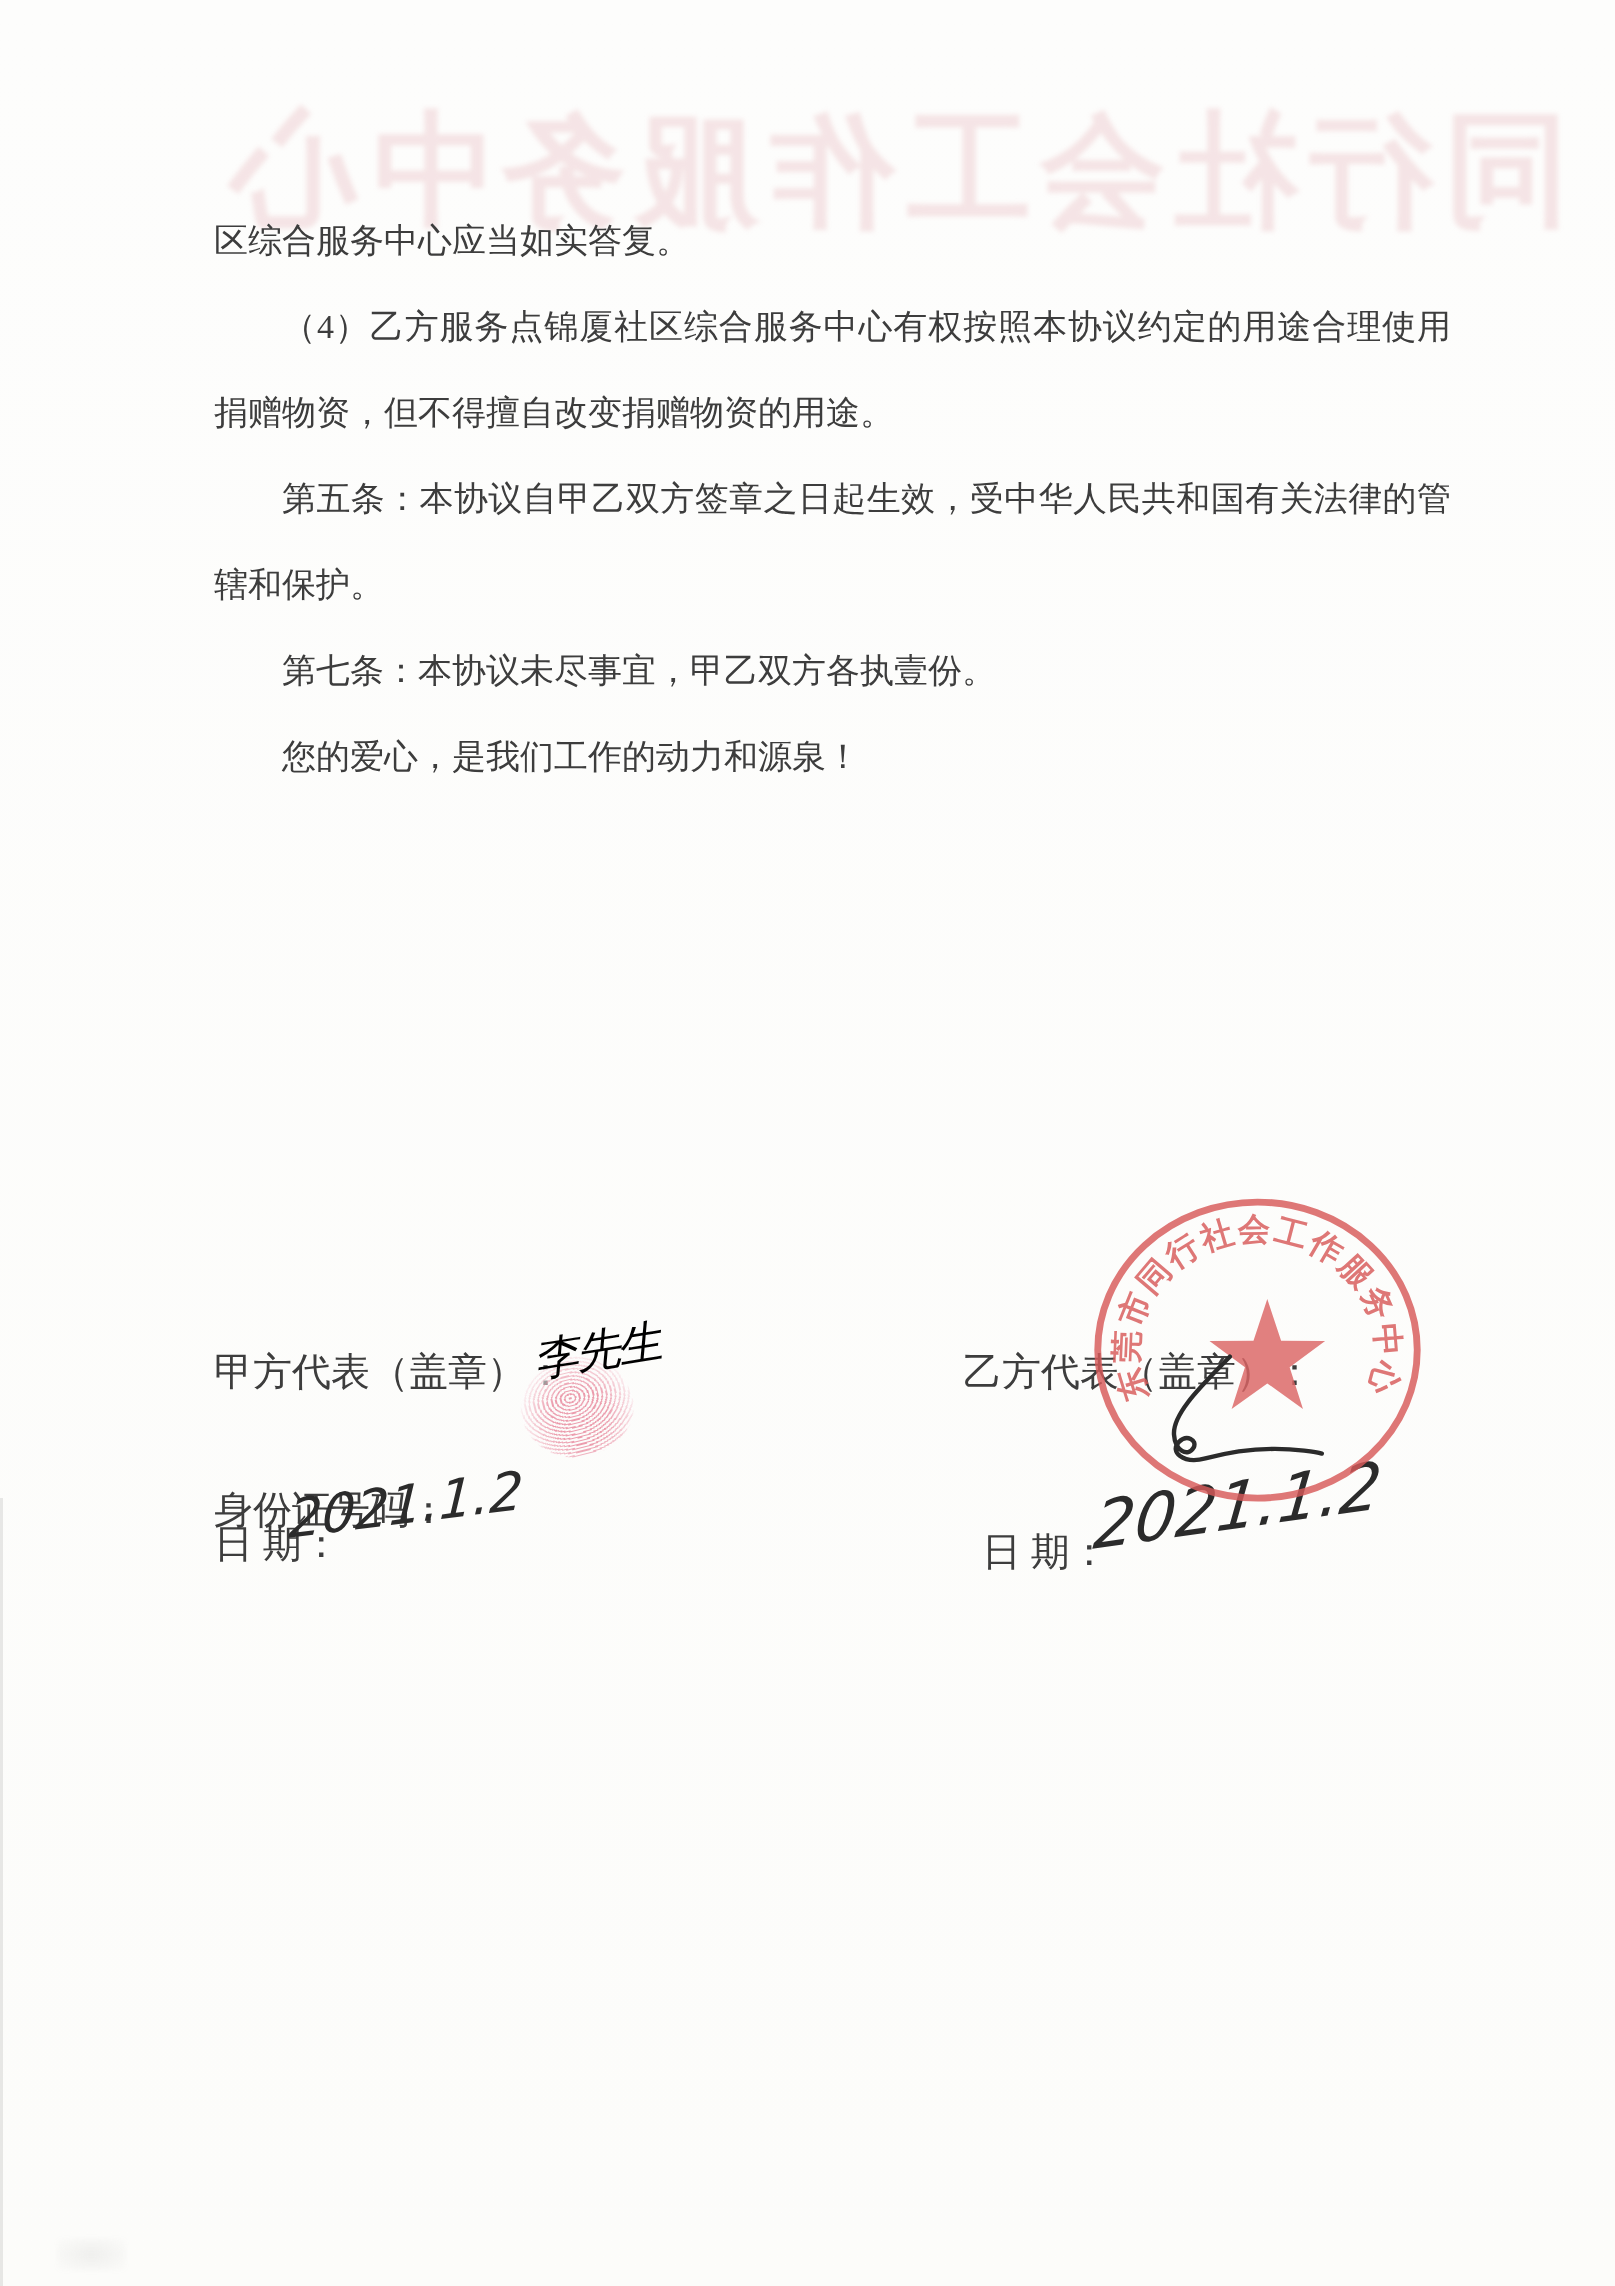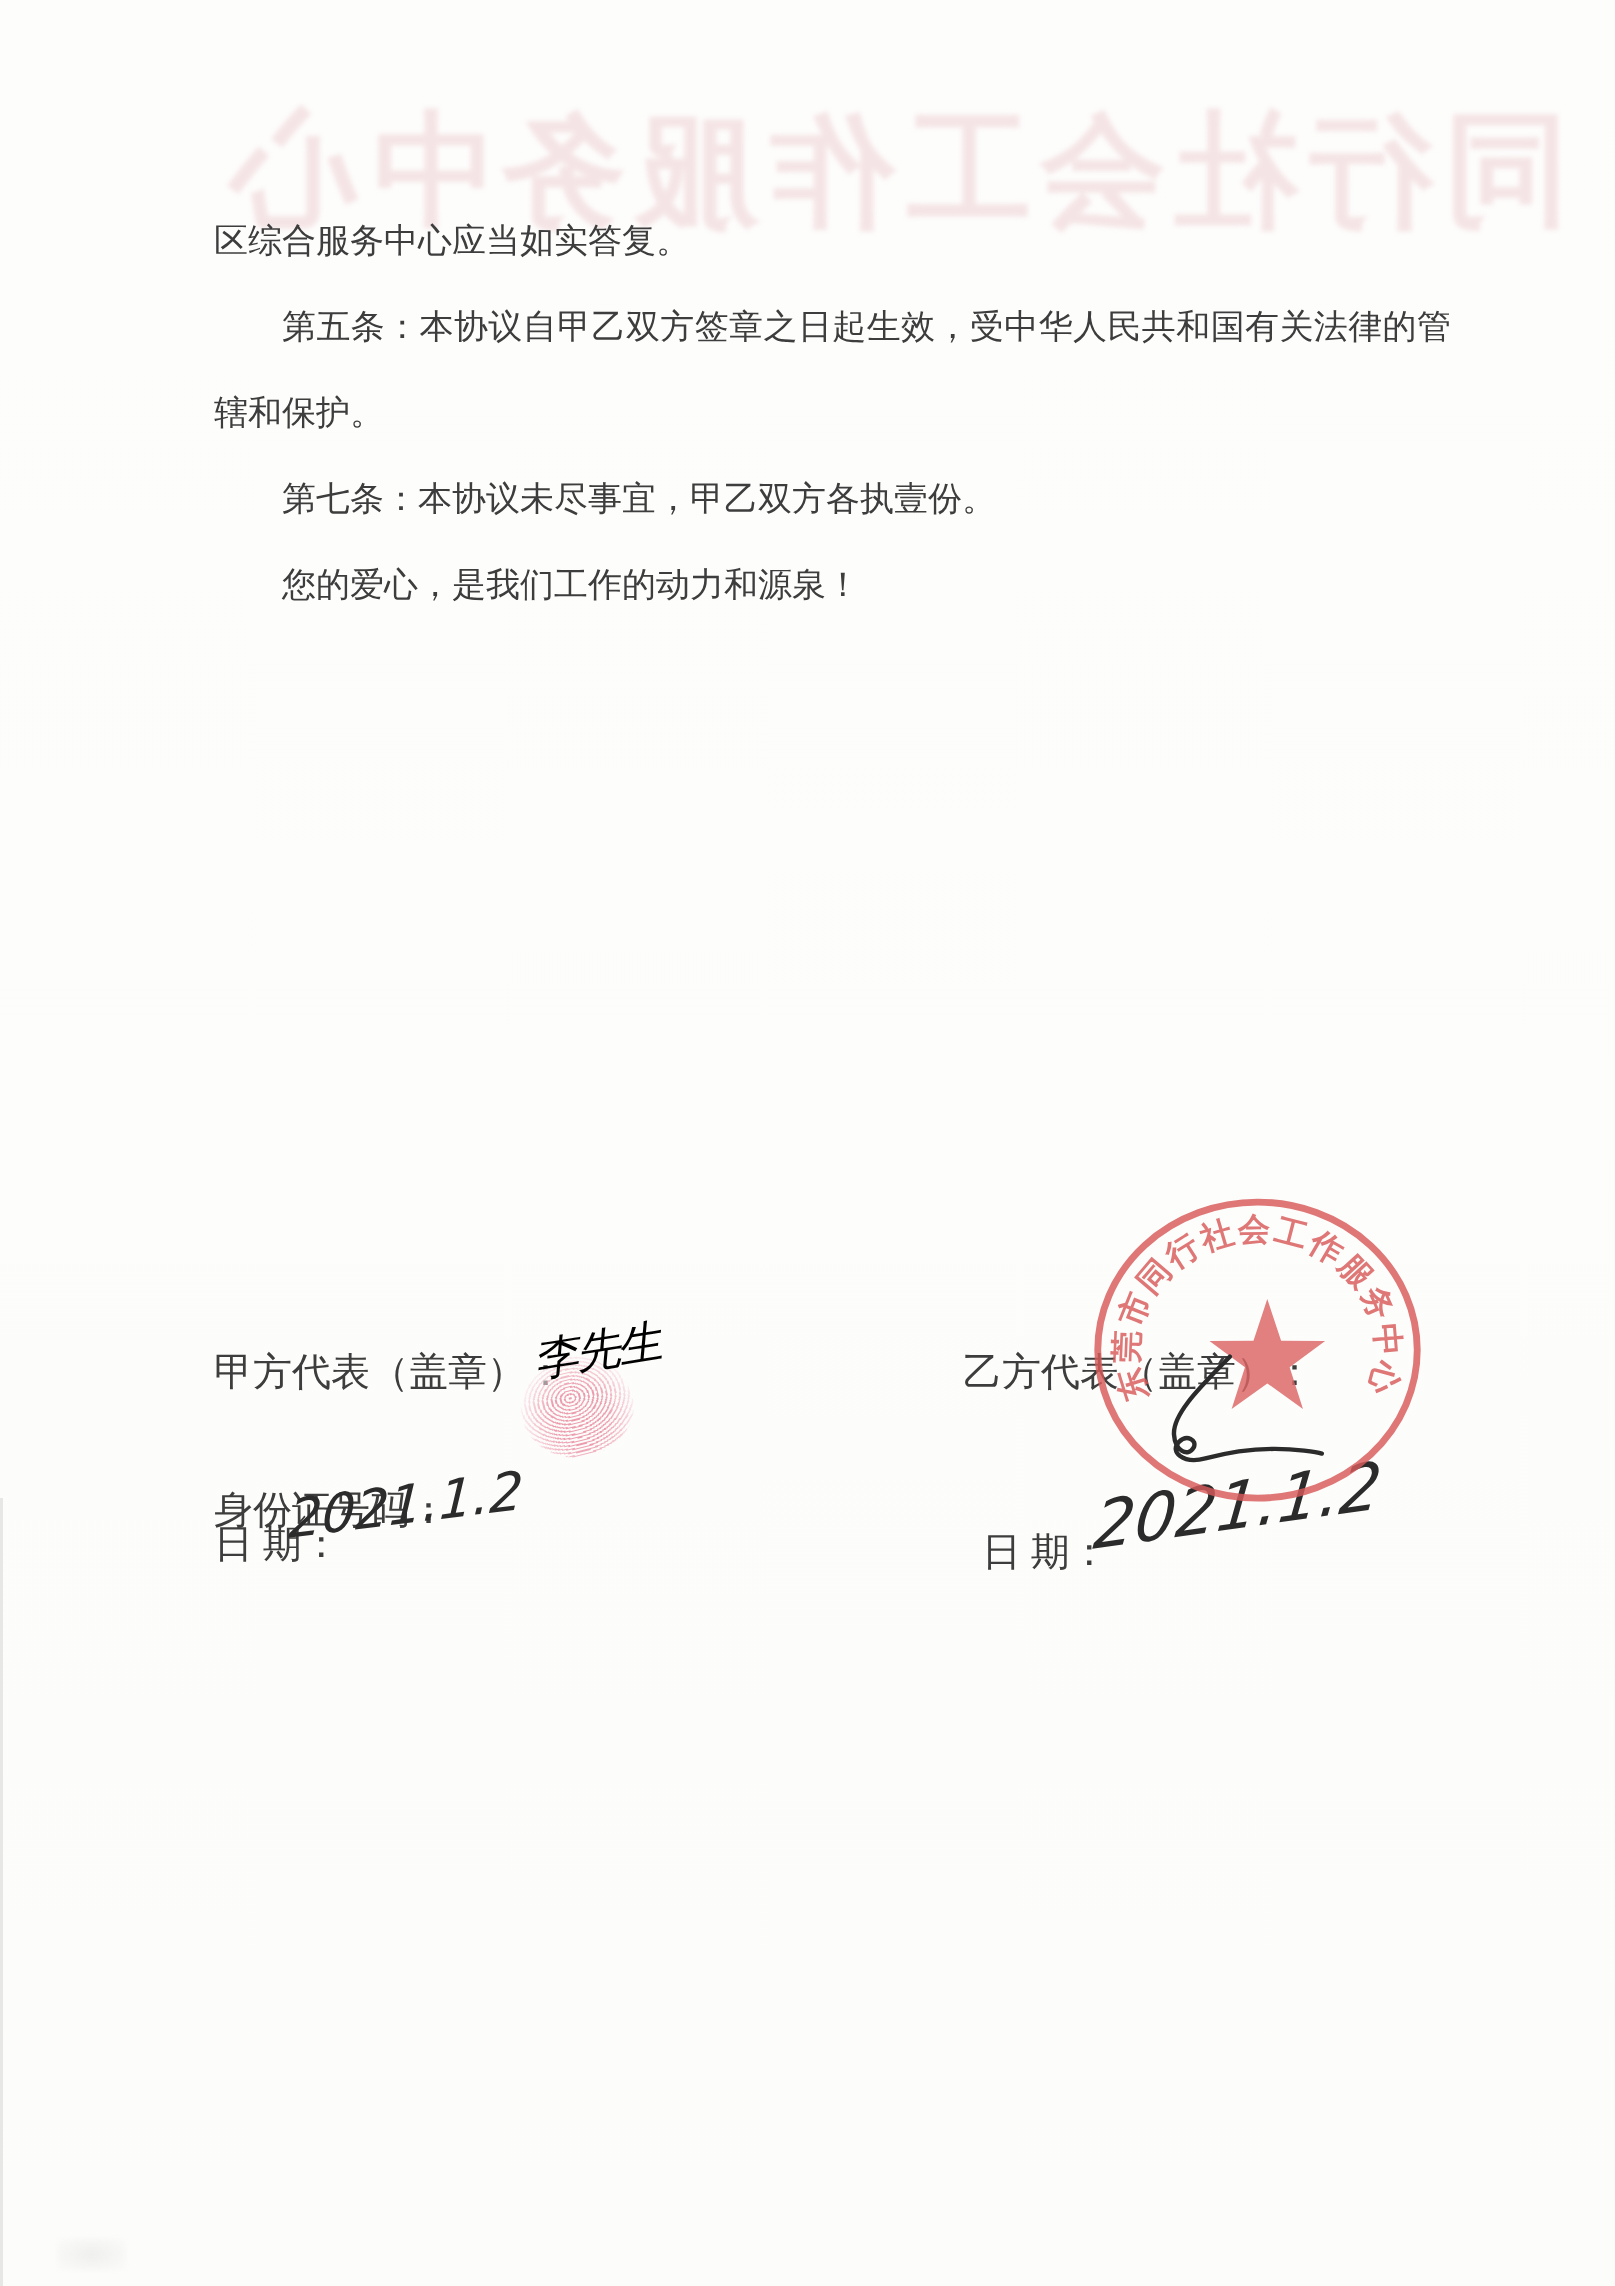--- a/index.html
+++ b/index.html
@@ -82,20 +82,21 @@
 </style>
 </head>
 <body>
 
 <div class="page">
 
   <div class="watermark">同行社会工作服务中心</div>
 
   <div class="doc-body">
       <p class="">区综合服务中心应当如实答复。</p>
+      <p class="indent">（4）乙方服务点锦厦社区综合服务中心有权按照本协议约定的用途合理使用捐赠物资，但不得擅自改变捐赠物资的用途。</p>
       <p class="indent">第五条：本协议自甲乙双方签章之日起生效，受中华人民共和国有关法律的管辖和保护。</p>
       <p class="indent">第七条：本协议未尽事宜，甲乙双方各执壹份。</p>
       <p class="indent">您的爱心，是我们工作的动力和源泉！</p>
     </div>
 
   <div class="sig-label" style="left:214px;top:1345px;">甲方代表（盖章）：</div>
 
   <div class="fingerprint"></div>
 
   <div class="hand-name">李先生</div>

